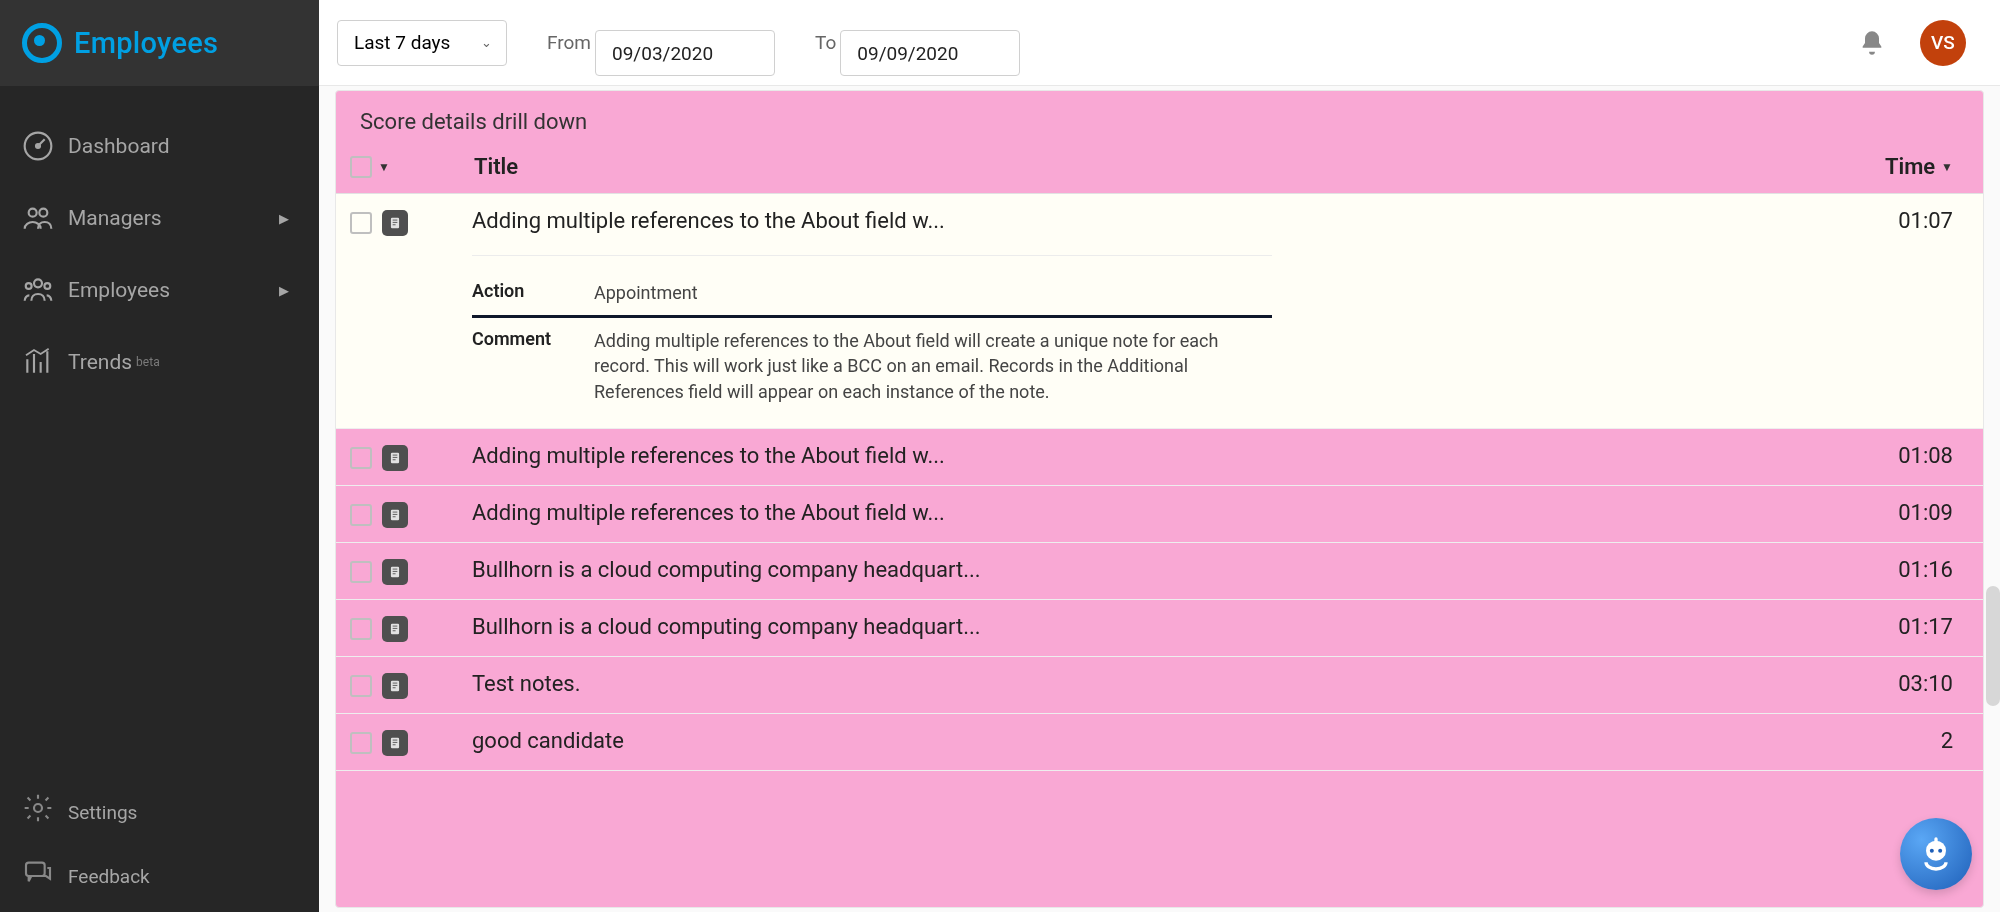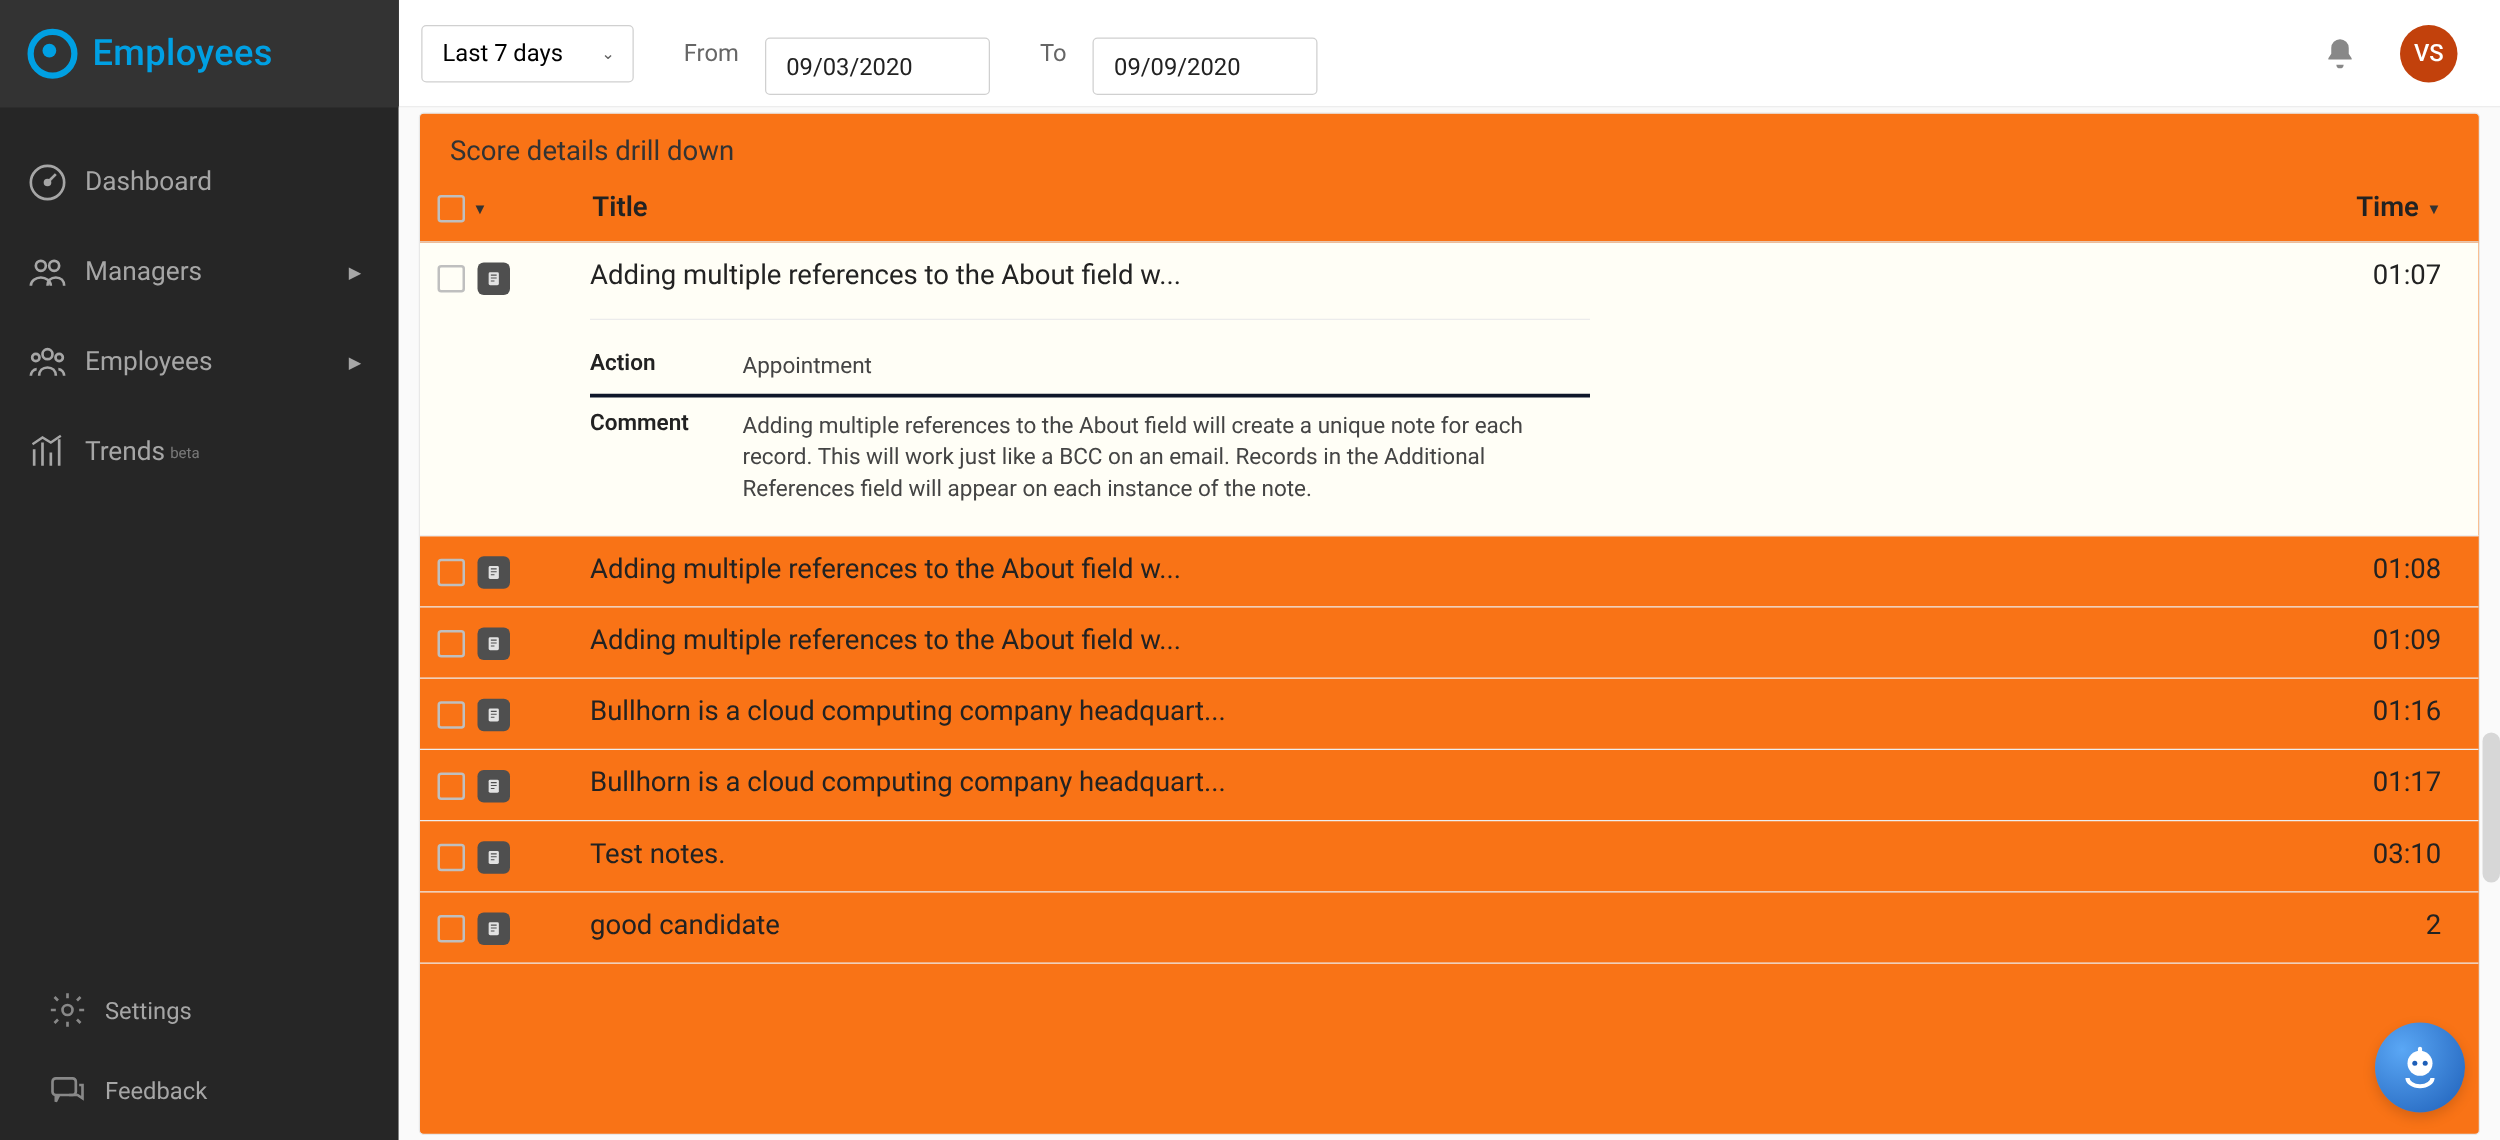--- a/index.html
+++ b/index.html
@@ -11,36 +11,36 @@
 .logo-box { background:#333333; height:86px; display:flex; align-items:center; padding-left:22px; }
 .logo-mark { width:40px; height:40px; border-radius:50%; border:5px solid #00a0e3; position:relative; margin-right:12px; }
 .logo-mark::after { content:""; position:absolute; width:11px; height:11px; background:#00a0e3; border-radius:50%; top:7px; left:7px; }
 .logo-text { font-size:29px; color:#00a0e3; font-weight:500; letter-spacing:.3px; }
 .nav { padding-top:24px; flex:1; }
 .nav-item { display:flex; align-items:center; padding:20px 22px; font-size:21px; cursor:pointer; position:relative; color:#a6a6a6; }
 .nav-icon { width:32px; height:32px; display:flex; align-items:center; justify-content:center; margin-right:14px; }
 .nav-arrow { position:absolute; right:30px; font-size:13px; color:#a6a6a6; }
 .badge-beta { font-size:12px; color:#7a7a7a; margin-left:4px; position:relative; top:0; }
 .nav-footer { padding-bottom:8px; }
-.nav-footer .nav-item { padding:16px 38px; font-size:19px; }
+.nav-footer .nav-item { padding:16px 22px; font-size:19px;align-items:flex-end; }
 
 
 .main { flex:1; display:flex; flex-direction:column; min-width:0; }
 .topbar { height:86px; border-bottom:1px solid #e8e8e8; display:flex; align-items:center; padding:0 18px; gap:40px; }
 .range-select { width:170px; height:46px; border:1px solid #d0d0d0; border-radius:4px; display:flex; align-items:center; padding:0 16px; font-size:19px; cursor:pointer; position:relative; }
 .range-select .chev { position:absolute; right:14px; font-size:13px; color:#666; }
-.date-group { display:flex; align-items:center; gap:21px; font-size:19px; color:#666; }
+.date-group { display:flex; align-items:center; gap:4px; font-size:19px; color:#666; }
 .date-input { width:180px; height:46px; border:1px solid #d0d0d0; border-radius:4px; padding:0 16px; font-size:19px; display:flex; align-items:center; cursor:text; color:#222;margin-top:21px; }
 .topbar-right { margin-left:auto; display:flex; align-items:center; gap:34px; padding-right:16px; }
 .bell-icon { width:28px; height:28px; color:#777; cursor:pointer; }
 .avatar { width:46px; height:46px; border-radius:50%; background:#c2410c; color:#fff; display:flex; align-items:center; justify-content:center; font-size:19px; font-weight:500; cursor:pointer; }
 
 
 .content { flex:1; background:#fafafa; padding:0 16px; position:relative; overflow:hidden; }
-.panel { background:#f97316; border:1px solid #e8e8e8; border-radius:4px; margin-top:4px; height:calc(100% - 8px); overflow:hidden; display:flex; flex-direction:column; }
+.panel { background:#f9a8d4; border:1px solid #e8e8e8; border-radius:4px; margin-top:4px; height:calc(100% - 8px); overflow:hidden; display:flex; flex-direction:column; }
 .panel-title { font-size:22px; color:#333; padding:18px 24px 10px; }
 .table-head { display:flex; align-items:center; padding:10px 10px 14px; border-bottom:1px solid #e2e2e2; position:relative; }
 .checkbox { width:22px; height:22px; border:2px solid #bfbfbf; border-radius:3px; cursor:pointer; }
 .head-check-wrap { display:flex; align-items:center; gap:6px; margin-left:4px; }
 .head-drop { font-size:12px; cursor:pointer; color:#333; }
 .th-title { font-size:22px; font-weight:600; color:#222; margin-left:84px; flex:1; }
 .th-time { font-size:22px; font-weight:600; color:#222; margin-right:20px; display:flex; align-items:center; gap:6px; cursor:pointer; }
 .th-time .chev { font-size:12px; color:#333; }
 
 .rows { flex:1; overflow-y:auto; }

